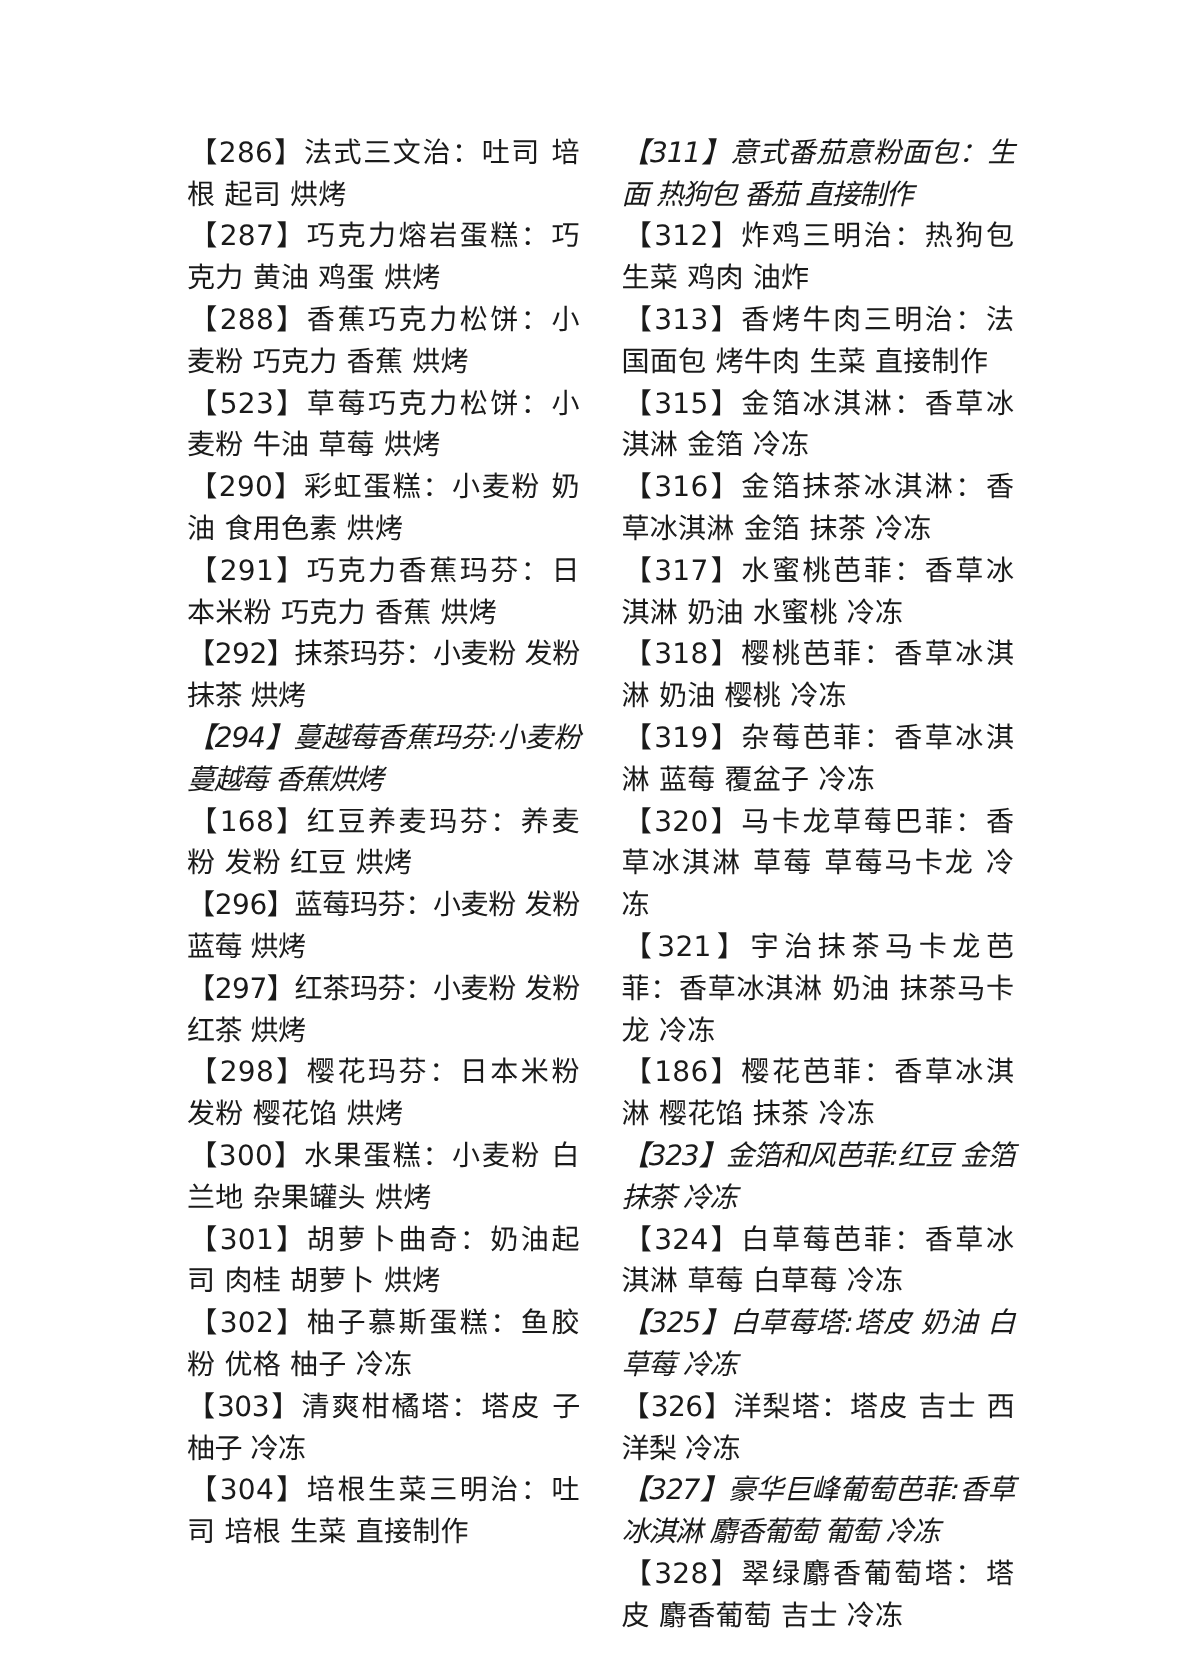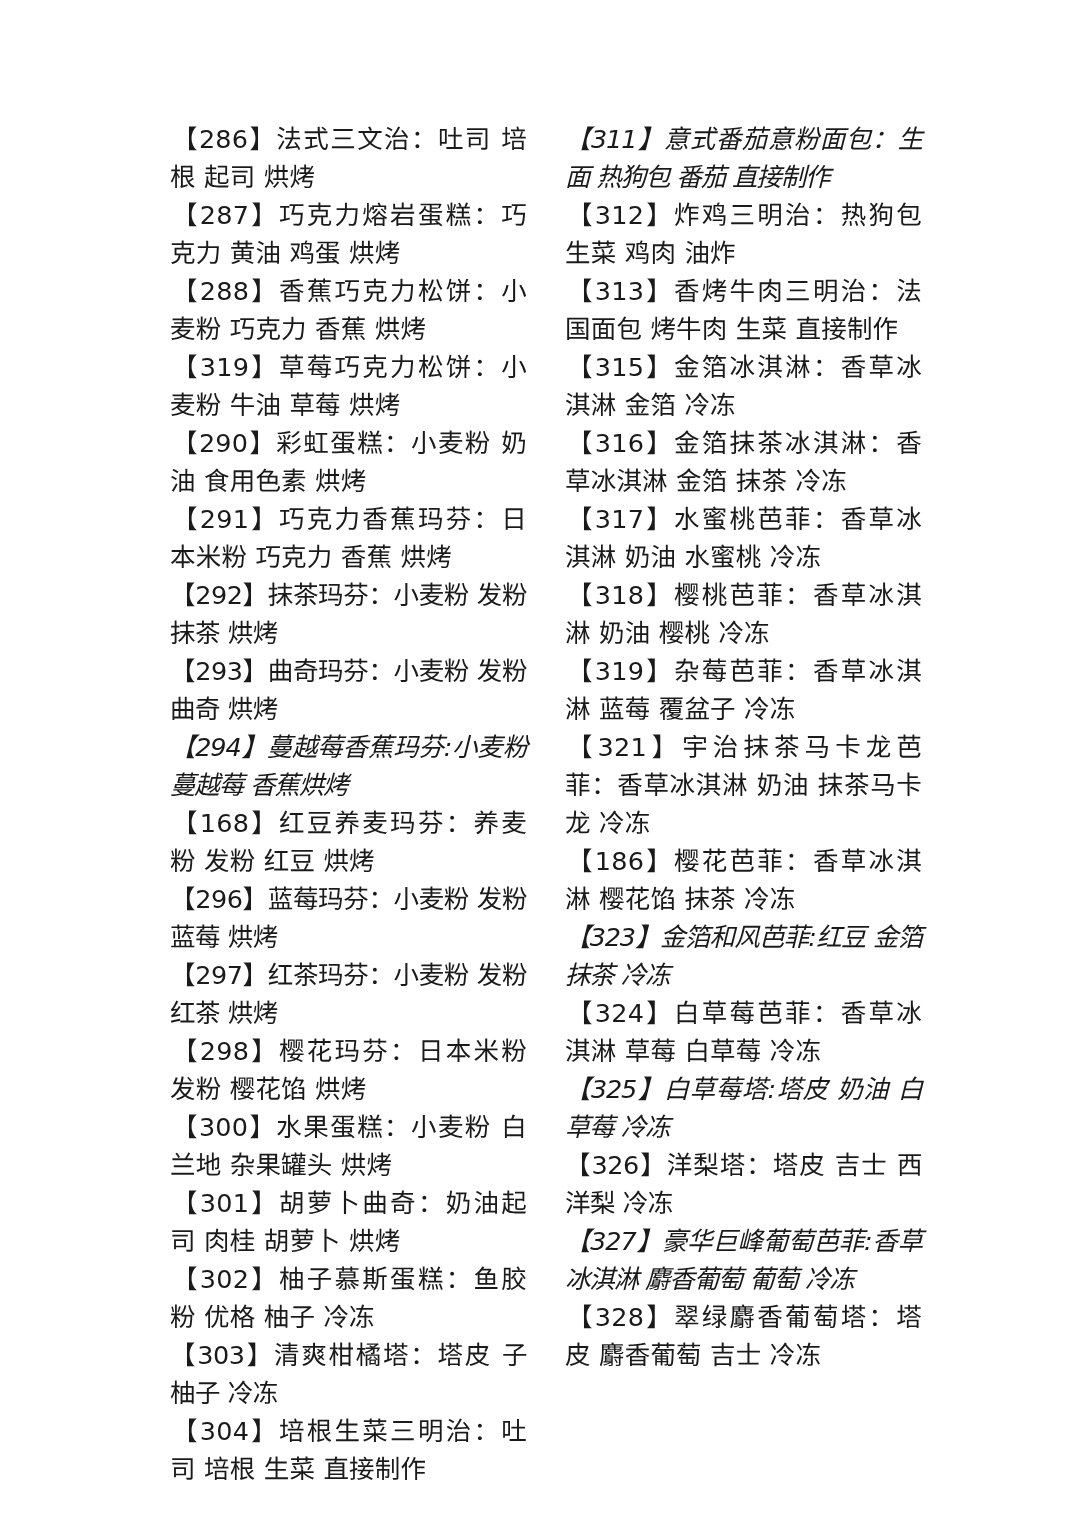--- a/index.html
+++ b/index.html
@@ -64,25 +64,24 @@
 </head>
 <body>
 
 <div class="page">
   <div class="columns">
 
     <div class="column">
         <p class="entry">【286】法式三文治：吐司 培根 起司 烘烤</p>
         <p class="entry">【287】巧克力熔岩蛋糕：巧克力 黄油 鸡蛋 烘烤</p>
         <p class="entry">【288】香蕉巧克力松饼：小麦粉 巧克力 香蕉 烘烤</p>
-        <p class="entry">【319】草莓巧克力松饼：小麦粉 牛油 草莓 烘烤</p>
+        <p class="entry">【523】草莓巧克力松饼：小麦粉 牛油 草莓 烘烤</p>
         <p class="entry">【290】彩虹蛋糕：小麦粉 奶油 食用色素 烘烤</p>
         <p class="entry">【291】巧克力香蕉玛芬：日本米粉 巧克力 香蕉 烘烤</p>
         <p class="entry tight">【292】抹茶玛芬：小麦粉 发粉 抹茶 烘烤</p>
-        <p class="entry tight">【293】曲奇玛芬：小麦粉 发粉 曲奇 烘烤</p>
         <p class="entry condensed">【294】蔓越莓香蕉玛芬:小麦粉 蔓越莓 香蕉烘烤</p>
         <p class="entry">【168】红豆养麦玛芬：养麦粉 发粉 红豆 烘烤</p>
         <p class="entry tight">【296】蓝莓玛芬：小麦粉 发粉 蓝莓 烘烤</p>
         <p class="entry tight">【297】红茶玛芬：小麦粉 发粉 红茶 烘烤</p>
         <p class="entry">【298】樱花玛芬：日本米粉 发粉 樱花馅 烘烤</p>
         <p class="entry">【300】水果蛋糕：小麦粉 白兰地 杂果罐头 烘烤</p>
         <p class="entry">【301】胡萝卜曲奇：奶油起司 肉桂 胡萝卜 烘烤</p>
         <p class="entry">【302】柚子慕斯蛋糕：鱼胶粉 优格 柚子 冷冻</p>
         <p class="entry tight">【303】清爽柑橘塔：塔皮 子 柚子 冷冻</p>
         <p class="entry">【304】培根生菜三明治：吐司 培根 生菜 直接制作</p>
@@ -90,20 +89,21 @@
 
     <div class="column">
         <p class="entry condensed">【311】意式番茄意粉面包：生面 热狗包 番茄 直接制作</p>
         <p class="entry">【312】炸鸡三明治：热狗包 生菜 鸡肉 油炸</p>
         <p class="entry">【313】香烤牛肉三明治：法国面包 烤牛肉 生菜 直接制作</p>
         <p class="entry">【315】金箔冰淇淋：香草冰淇淋 金箔 冷冻</p>
         <p class="entry">【316】金箔抹茶冰淇淋：香草冰淇淋 金箔 抹茶 冷冻</p>
         <p class="entry">【317】水蜜桃芭菲：香草冰淇淋 奶油 水蜜桃 冷冻</p>
         <p class="entry">【318】樱桃芭菲：香草冰淇淋 奶油 樱桃 冷冻</p>
         <p class="entry">【319】杂莓芭菲：香草冰淇淋 蓝莓 覆盆子 冷冻</p>
+        <p class="entry">【320】马卡龙草莓巴菲：香草冰淇淋 草莓 草莓马卡龙 冷冻</p>
         <p class="entry">【321】宇治抹茶马卡龙芭菲：香草冰淇淋 奶油 抹茶马卡龙 冷冻</p>
         <p class="entry">【186】樱花芭菲：香草冰淇淋 樱花馅 抹茶 冷冻</p>
         <p class="entry condensed">【323】金箔和风芭菲:红豆 金箔 抹茶 冷冻</p>
         <p class="entry">【324】白草莓芭菲：香草冰淇淋 草莓 白草莓 冷冻</p>
         <p class="entry condensed">【325】白草莓塔:塔皮 奶油 白草莓 冷冻</p>
         <p class="entry tight">【326】洋梨塔：塔皮 吉士 西洋梨 冷冻</p>
         <p class="entry condensed">【327】豪华巨峰葡萄芭菲:香草冰淇淋 麝香葡萄 葡萄 冷冻</p>
         <p class="entry">【328】翠绿麝香葡萄塔：塔皮 麝香葡萄 吉士 冷冻</p>
       </div>
 

